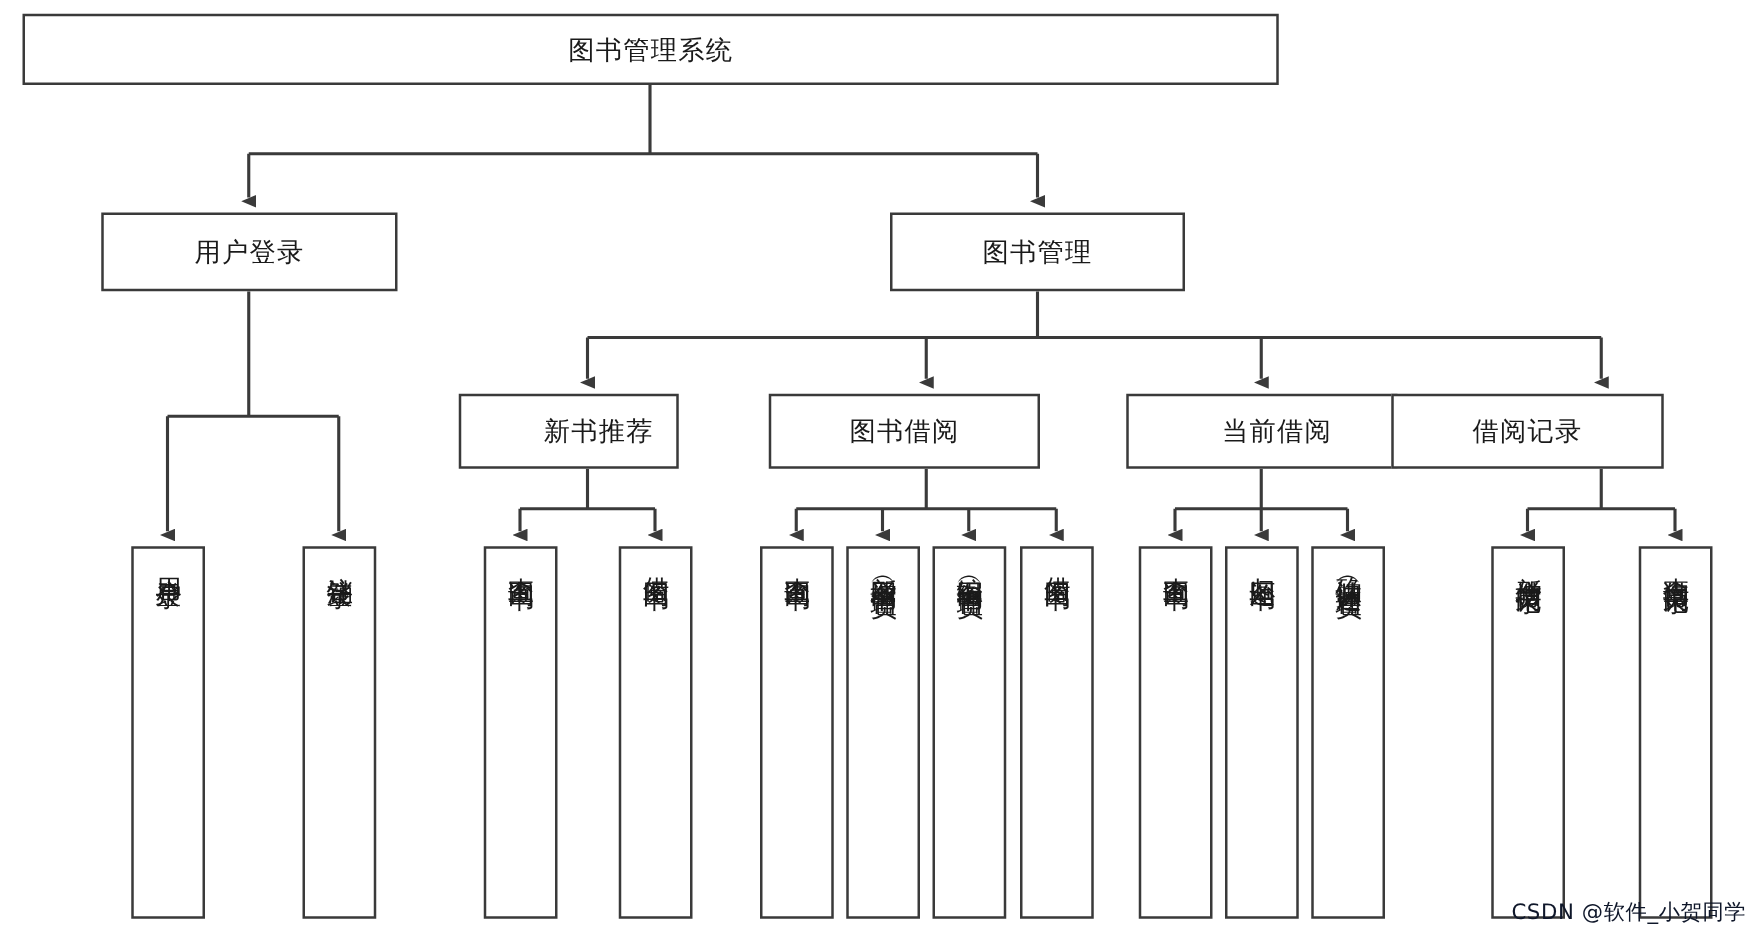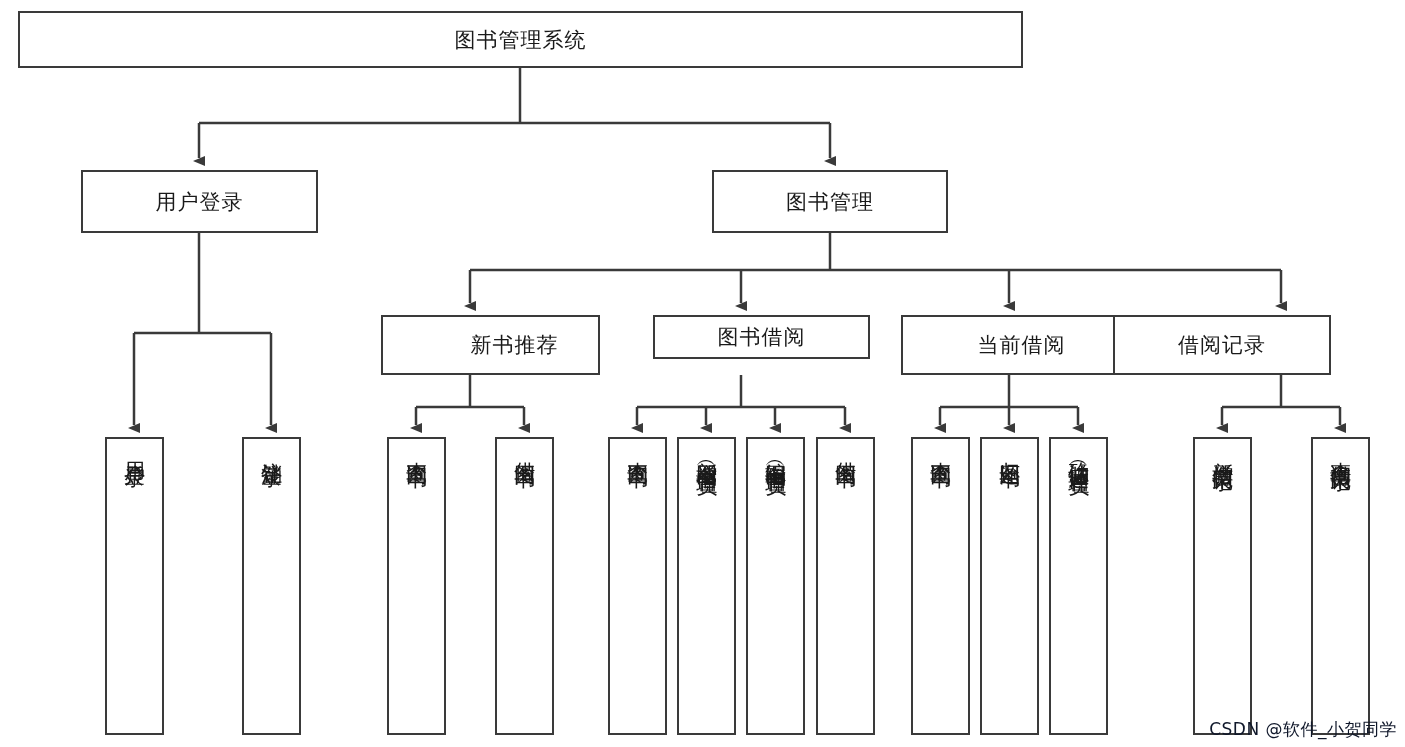--- a/index.html
+++ b/index.html
@@ -125,24 +125,24 @@
     <span>图书管理系统</span>
   </div>
 
   <div class="node h" style="left:81px; top:170px; width:237px; height:63px;">
     <span>用户登录</span>
   </div>
   <div class="node h" style="left:712px; top:170px; width:236px; height:63px;">
     <span>图书管理</span>
   </div>
 
-  <div class="node h" style="left:381px; top:315px; width:219px; height:60px;padding-left:48px;">
+  <div class="node h" style="left:367px; top:315px; width:176px; height:60px;padding-left:48px;">
     <span>新书推荐</span>
   </div>
-  <div class="node h" style="left:653px; top:315px; width:217px; height:44px;">
+  <div class="node h" style="left:615px; top:315px; width:217px; height:60px;">
     <span>图书借阅</span>
   </div>
   <div class="node h" style="left:901px; top:315px; width:217px; height:60px;padding-left:24px;">
     <span>当前借阅</span>
   </div>
   <div class="node h" style="left:1113px; top:315px; width:218px; height:60px;">
     <span>借阅记录</span>
   </div>
 
   <div class="node v" style="left:105px; top:437px; width:59px; height:298px;">

